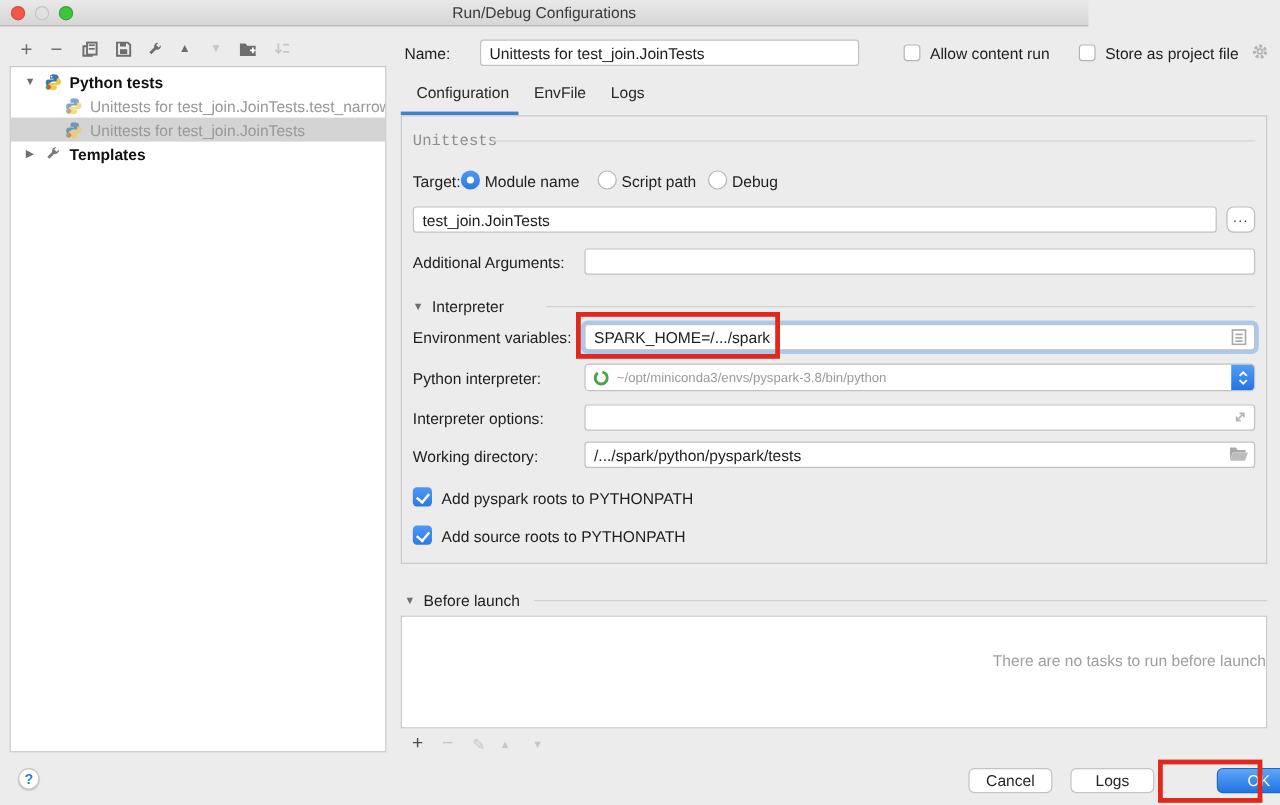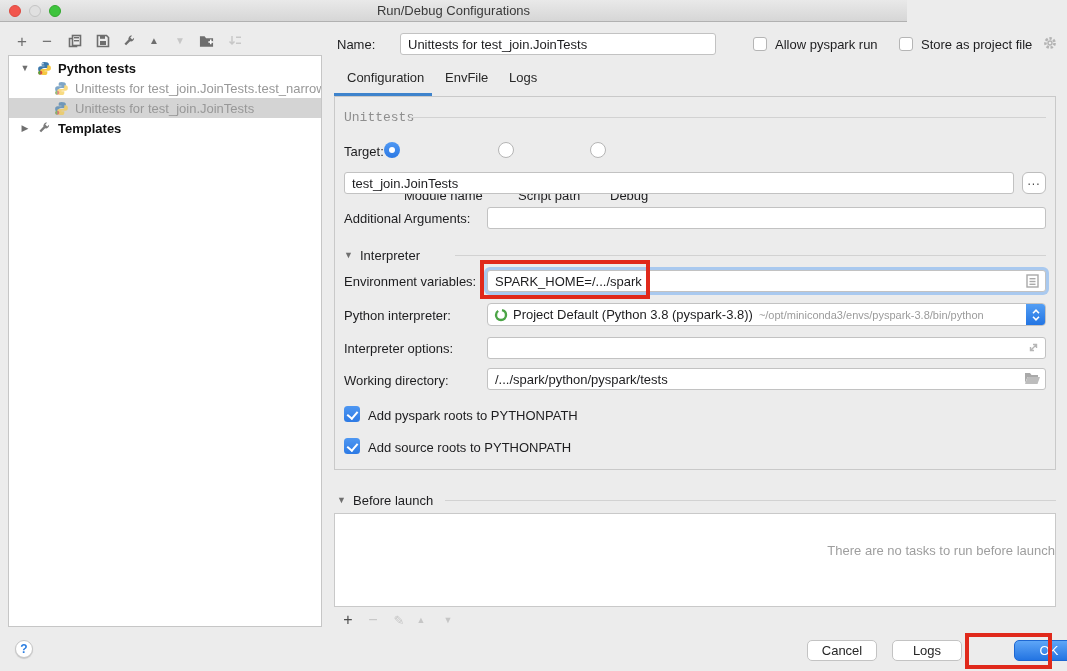--- a/index.html
+++ b/index.html
@@ -65,21 +65,21 @@
   #tab-underline { position:absolute; left:334px; top:93px; width:98px; height:3px; background:#3e83cc; }
   
   #config-panel { position:absolute; left:334px; top:96px; width:722px; height:374px;
     border:1px solid #c9c9c9; background:#ececec; }
   .rule { position:absolute; height:1px; background:#d2d2d2; }
   .radio { position:absolute; width:16px; height:16px; border-radius:50%;
     background:#fff; border:1px solid #b5b5b5; }
   .radio.selected { border:none; background:linear-gradient(#4f98f3,#2c79e4); }
   .radio.selected::after { content:""; position:absolute; left:5px; top:5px; width:6px; height:6px;
     border-radius:50%; background:#fff; }
-  .radio-label { position:absolute; font-size:13px;margin-top:44px; }
+  .radio-label { position:absolute; font-size:13px; }
   .sec-twisty { position:absolute; font-size:9px; color:#6f6f6f; }
   .inline-icon { position:absolute; }
   
   #env-field { left:487px; top:270px; width:559px; box-shadow:0 0 0 3px #a9c9ef; }
   
   .annotation { position:absolute; border:4px solid #e0291b; pointer-events:none; }
   #annot-env { left:480px; top:260px; width:170px; height:39px; }
   #annot-ok { left:965px; top:633px; width:87px; height:36px; }
   
   #interp-combo { position:absolute; left:487px; top:303px; width:559px; height:23px;
@@ -205,21 +205,21 @@
           <path d="M13.8 4.2a3.6 3.6 0 0 1-4.5 4.1l-4.6 4.6-1.9-1.9 4.6-4.6a3.6 3.6 0 0 1 4.1-4.5L9.4 4l2.3 2.3z" fill="#7b7b7b"></path>
         </svg>
     </span>
     <span class="tree-label group">Templates</span>
   </div>
 </div>
 
 <span class="lbl" style="left:337px; top:37px">Name:</span>
 <input class="field" style="left: 400px; top: 33px; width: 316px;" value="Unittests for test_join.JoinTests">
 <div class="checkbox" style="left:753px; top:37px"></div>
-<span class="lbl" style="left:775px; top:37px">Allow pyspark run</span>
+<span class="lbl" style="left:775px; top:37px">Allow content run</span>
 <div class="checkbox" style="left:899px; top:37px"></div>
 <span class="lbl" style="left:921px; top:37px">Store as project file</span>
 <div style="position:absolute; left:1042px; top:35px">
   <svg width="16" height="16" viewBox="0 0 16 16">
       <circle cx="8" cy="8" r="4.6" fill="none" stroke="#b3b3b3" stroke-width="2.6" stroke-dasharray="2.4 1.7"></circle>
       <circle cx="8" cy="8" r="2" fill="none" stroke="#b3b3b3" stroke-width="1.4"></circle>
     </svg>
 </div>
 
 <div class="tab" style="left:347px">Configuration</div>
@@ -260,21 +260,20 @@
       <rect x="3.5" y="9.6" width="6" height="1.4" fill="#a9a9a9"></rect>
     </svg>
 </div>
 <div class="annotation" id="annot-env"></div>
 
 <span class="lbl" style="left:344px; top:308px">Python interpreter:</span>
 <div id="interp-combo">
   <svg width="14" height="14" viewBox="0 0 14 14">
       <circle cx="7" cy="7" r="5" fill="none" stroke="#4ba446" stroke-width="2.4" stroke-dasharray="20 4"></circle>
     </svg>
-  <span id="interp-value">Project Default (Python 3.8 (pyspark-3.8))</span>
   <span id="interp-path">~/opt/miniconda3/envs/pyspark-3.8/bin/python</span>
   <span id="interp-stepper">
     <svg width="10" height="14" viewBox="0 0 10 14">
         <path d="M2 5.2L5 2.2l3 3M2 8.8l3 3 3-3" fill="none" stroke="#fff" stroke-width="1.6"></path>
       </svg>
   </span>
 </div>
 
 <span class="lbl" style="left:344px; top:341px">Interpreter options:</span>
 <input class="field" style="left: 487px; top: 337px; width: 559px;" value="">

